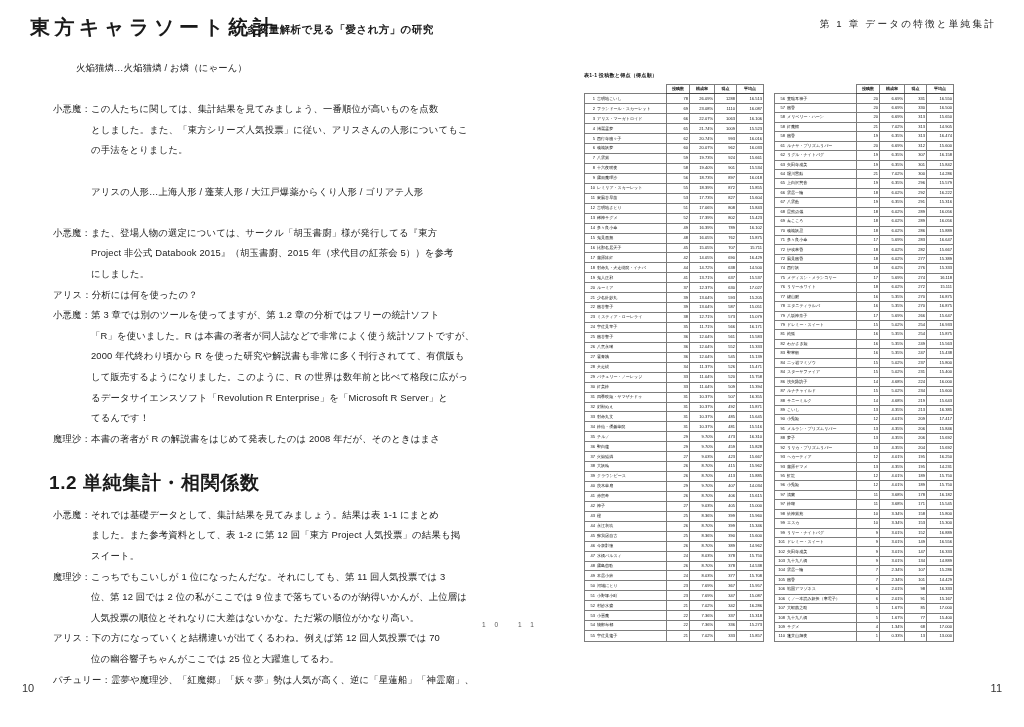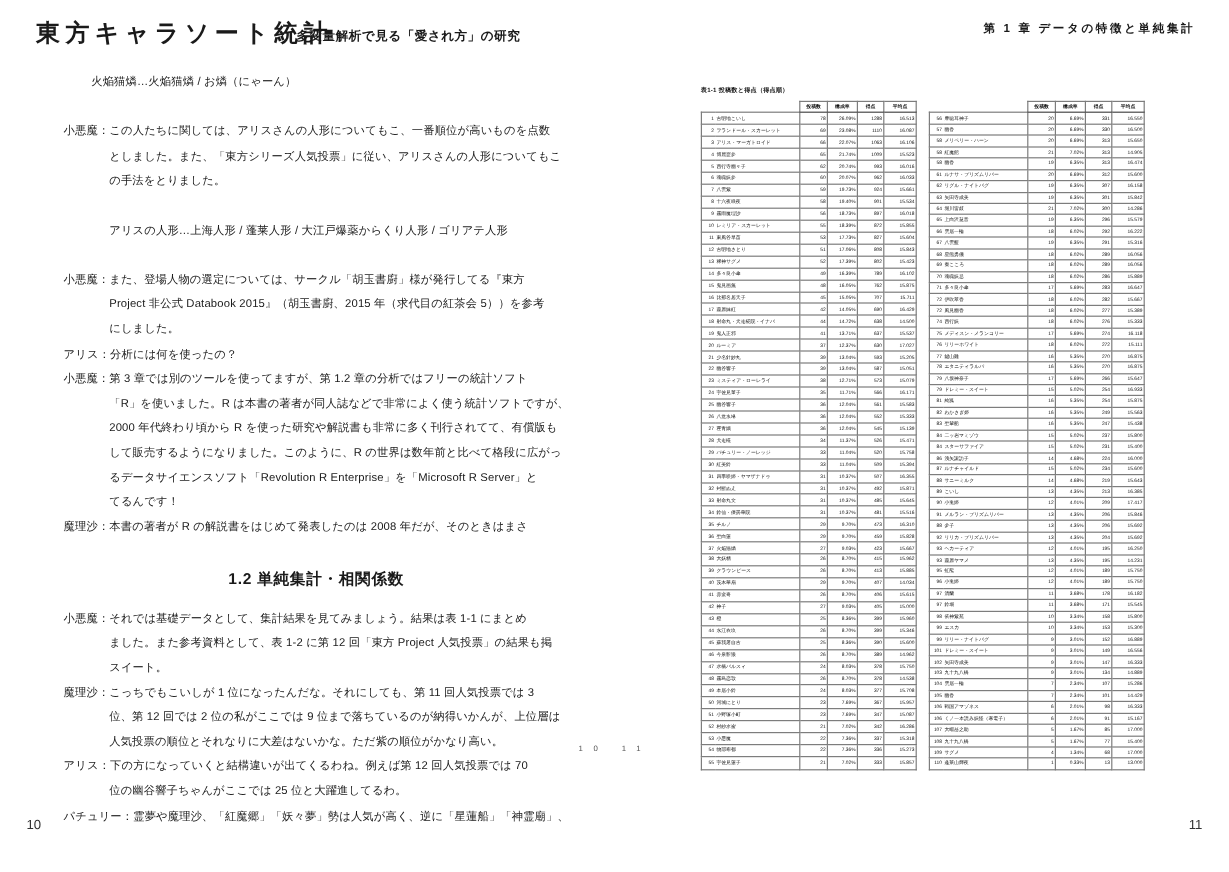--- a/index.html
+++ b/index.html
@@ -22,42 +22,41 @@
     font-size:20px;font-weight:700;letter-spacing:4.5px;
     white-space:nowrap;
   }
   .book-subtitle{
     position:absolute;left:247px;top:23px;
     font-size:10.5px;font-weight:700;letter-spacing:.4px;
     white-space:nowrap;
   }
   .running-head{
     position:absolute;right:28px;top:18px;
-    font-size:9.6px;font-weight:700;letter-spacing:2.2px;
+    font-size:9.6px;font-weight:400;letter-spacing:2.2px;
     white-space:nowrap;
   }
 
   .body-col{
     position:absolute;left:53px;top:58px;width:425px;
     font-size:9.4px;line-height:20.6px;
     letter-spacing:.15px;
   }
   .p{margin:0 0 0 0;}
   .blank{height:20.6px;}
   .indent{ text-indent:0; padding-left:38px;}
   .indent-sm{padding-left:23px;}
   .speaker{font-weight:400;}
   .hang{ padding-left:38px; text-indent:-38px; }
   .hang-lg{ padding-left:50px; text-indent:-50px; }
 
   h2.section{
-    font-size:13px;font-weight:600;
+    font-size:19px;font-weight:600;
     margin:24px 0 11px -4px;
     letter-spacing:.6px;
-    text-align:center;
   }
 
   .folio{
     position:absolute;bottom:33px;
     font-size:11px;color:#333;font-weight:400;
   }
   .folio-left{left:22px;}
   .folio-right{right:22px;}
 
   
@@ -110,21 +109,21 @@
 
   <div class="page-left">
 
     <div class="book-title">東方キャラソート統計</div>
     <div class="book-subtitle">多変量解析で見る「愛され方」の研究</div>
 
     <div class="body-col">
       <div id="para-list-1">
           <div class="p indent-sm"><span>火焔猫燐…火焔猫燐 / お燐（にゃーん）</span></div>
           <div class="blank"></div>
-          <div class="p hang"><span class="speaker">小悪魔：</span><span>この人たちに関しては、アリスさんの人形についてもこ、一番順位が高いものを点数</span></div>
+          <div class="p hang"><span class="speaker">小悪魔：</span><span>この人たちに関しては、集計結果を見てみましょう、一番順位が高いものを点数</span></div>
           <div class="p indent"><span>としました。また、「東方シリーズ人気投票」に従い、アリスさんの人形についてもこ</span></div>
           <div class="p indent"><span>の手法をとりました。</span></div>
           <div class="blank"></div>
           <div class="p indent"><span>アリスの人形…上海人形 / 蓬莱人形 / 大江戸爆薬からくり人形 / ゴリアテ人形</span></div>
           <div class="blank"></div>
           <div class="p hang"><span class="speaker">小悪魔：</span><span>また、登場人物の選定については、サークル「胡玉書廚」様が発行してる『東方</span></div>
           <div class="p indent"><span>Project 非公式 Databook 2015』（胡玉書廚、2015 年（求代目の紅茶会 5））を参考</span></div>
           <div class="p indent"><span>にしました。</span></div>
           <div class="p hang"><span class="speaker">アリス：</span><span>分析には何を使ったの？</span></div>
           <div class="p hang"><span class="speaker">小悪魔：</span><span>第 3 章では別のツールを使ってますが、第 1.2 章の分析ではフリーの統計ソフト</span></div>

